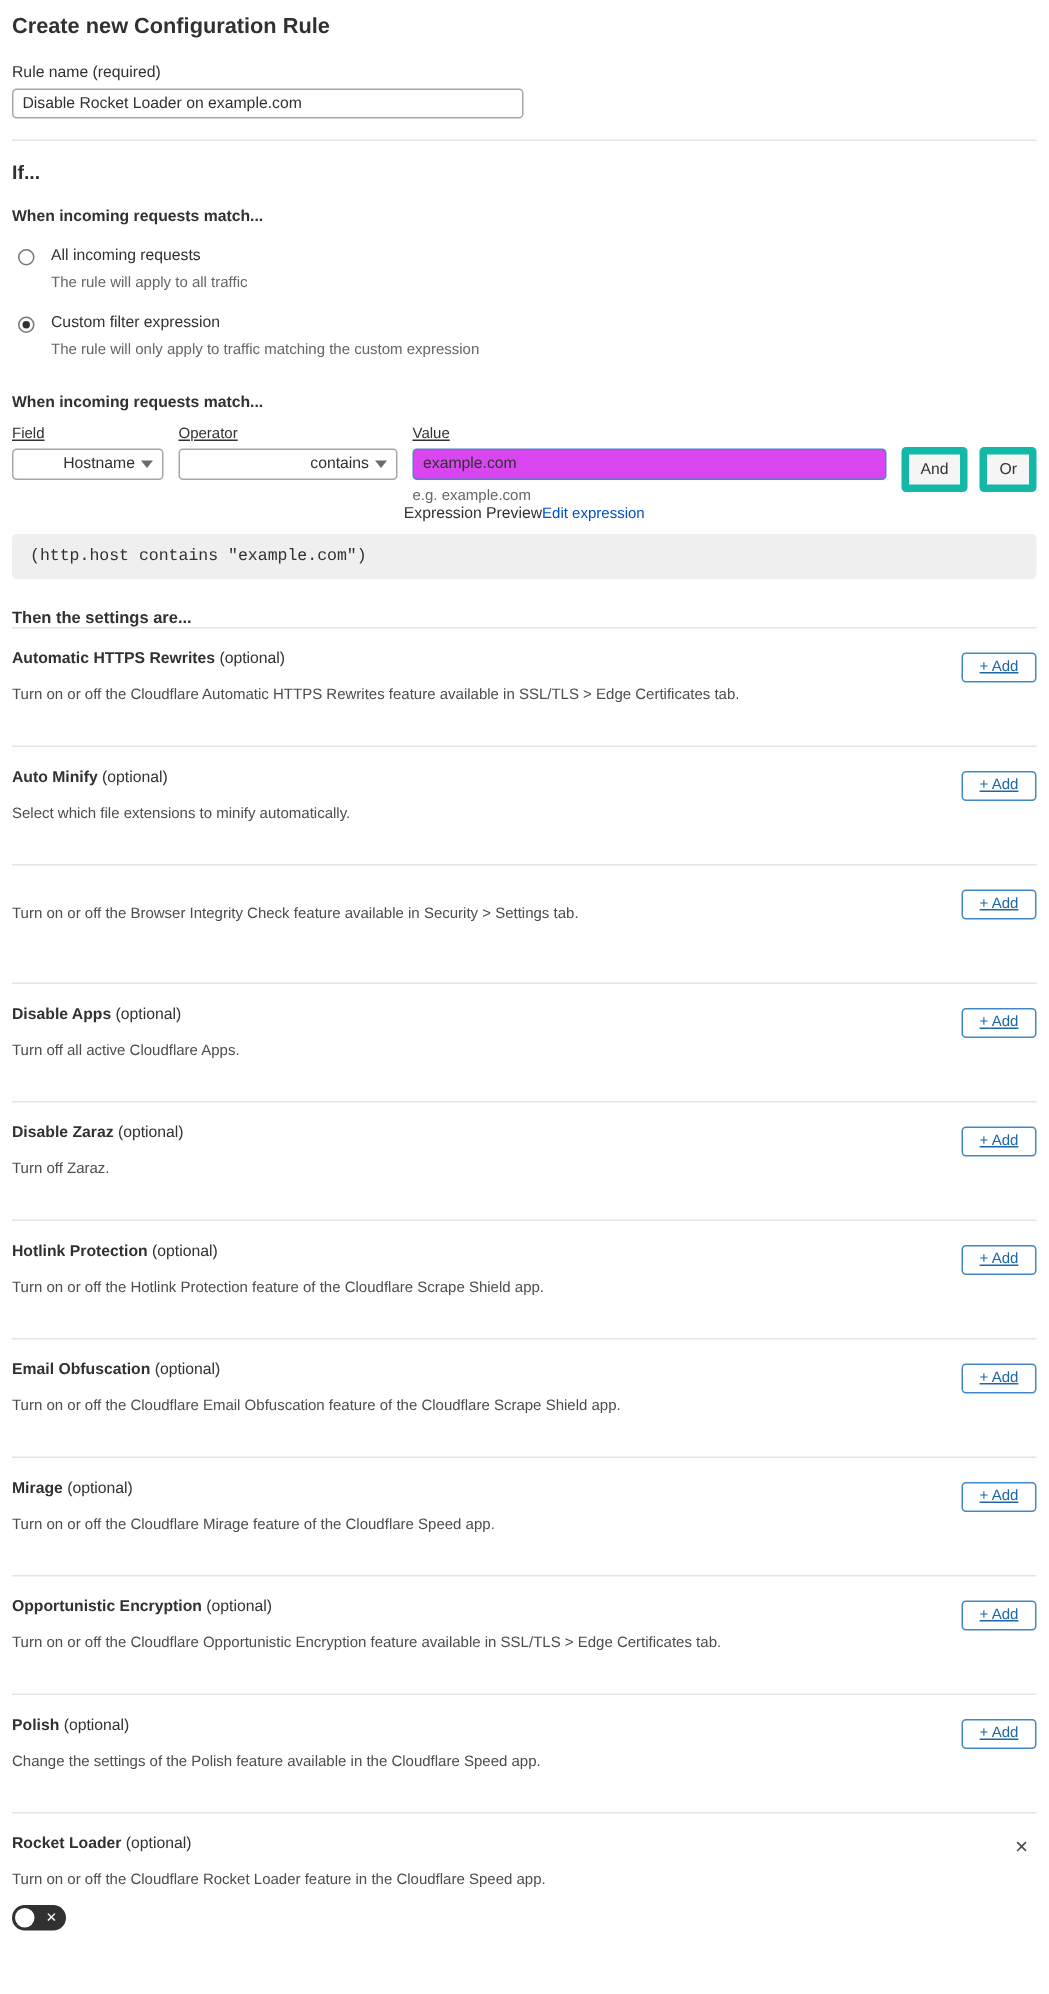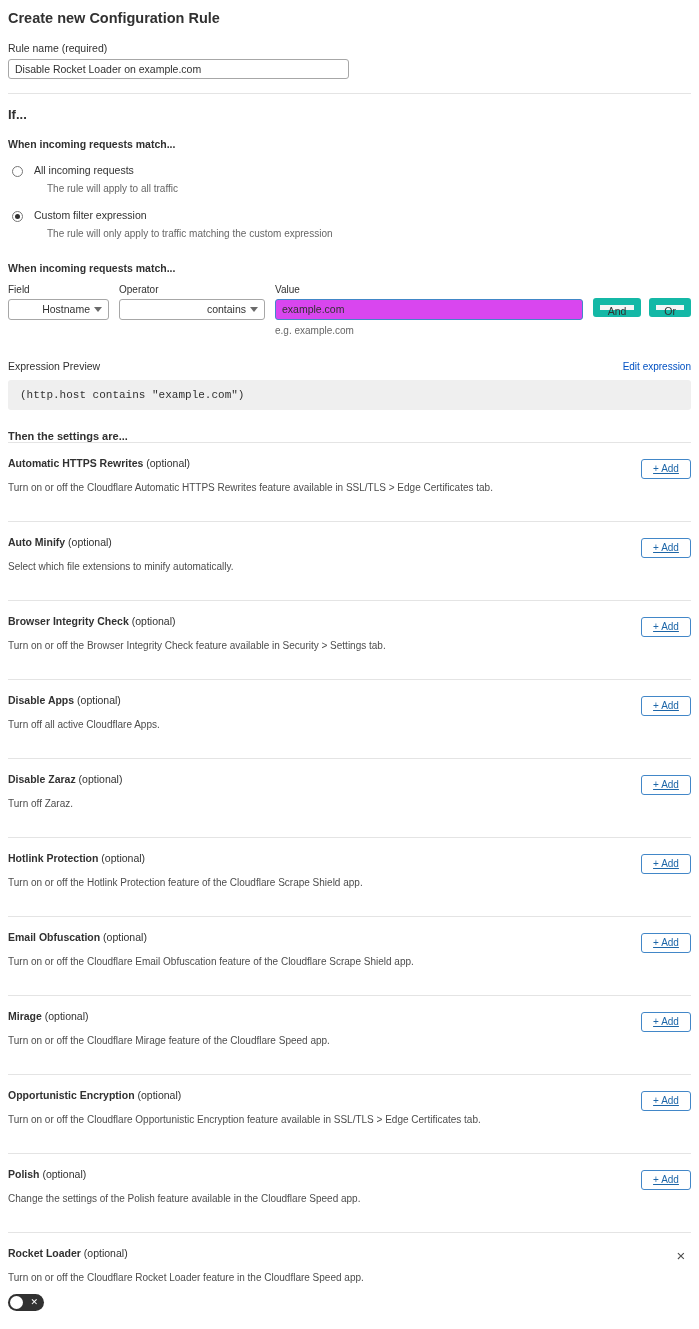--- a/index.html
+++ b/index.html
@@ -88,32 +88,32 @@
   .radio-text .radio-title {
     font-size: 10.5px;
     color: #313131;
     line-height: 1.3;
   }
   .radio-text .radio-desc {
     font-size: 10px;
     color: #666;
     margin-top: 4px;
     line-height: 1.3;
-    margin-left: 13px;
   }
   .expr-row {
     display: flex;
     align-items: flex-start;
     margin-top: 10px;
     gap: 10px;
   }
   .col-label {
     font-size: 10px;
     color: #313131;
     margin-bottom: 4px;
+    text-decoration: underline;
   }
   .select-box {
     position: relative;
     height: 21px;
     border: 1px solid #a7a7a7;
     border-radius: 3px;
     background: #fff;
     font-size: 10.5px;
     display: flex;
     align-items: center;
@@ -145,36 +145,35 @@
     color: #313131;
     padding: 2px 6px;
     outline: none;
   }
   .value-hint {
     font-size: 10px;
     color: #666;
     margin-top: 5px;
   }
   .andor-btn {
-    height: 19px;
+    height: 30px;
     min-width: 36px;
-    border: 7px solid #14b8a6;
+    border: 5px solid #14b8a6;
     border-radius: 3px;
     background: #f5f5f5;
     font-size: 10.5px;
     color: #313131;
     font-family: "Liberation Sans", sans-serif;
     cursor: pointer;
     padding: 0 8px;
   }
   .preview-head {
     display: flex;
-    justify-content: space-between;
+    justify-content: center;
     align-items: baseline;
-    margin-top: 24px;
   }
   .preview-label {
     font-size: 10.5px;
     color: #313131;
   }
   .edit-link {
     font-size: 10px;
     color: #0051c3;
     text-decoration: none;
     cursor: pointer;
@@ -359,21 +358,20 @@
       </div>
       <div class="setting-row">
         <div class="setting-text">
           <div class="setting-title"><span>Auto Minify</span><span class="optional"> (optional)</span></div>
           <div class="setting-desc">Select which file extensions to minify automatically.</div>
         </div>
         <button class="add-btn">+ Add</button>
       </div>
       <div class="setting-row">
         <div class="setting-text">
-          <div class="setting-title"><span>Browser Integrity Check</span><span class="optional"> (optional)</span></div>
           <div class="setting-desc">Turn on or off the Browser Integrity Check feature available in Security &gt; Settings tab.</div>
         </div>
         <button class="add-btn">+ Add</button>
       </div>
       <div class="setting-row">
         <div class="setting-text">
           <div class="setting-title"><span>Disable Apps</span><span class="optional"> (optional)</span></div>
           <div class="setting-desc">Turn off all active Cloudflare Apps.</div>
         </div>
         <button class="add-btn">+ Add</button>

